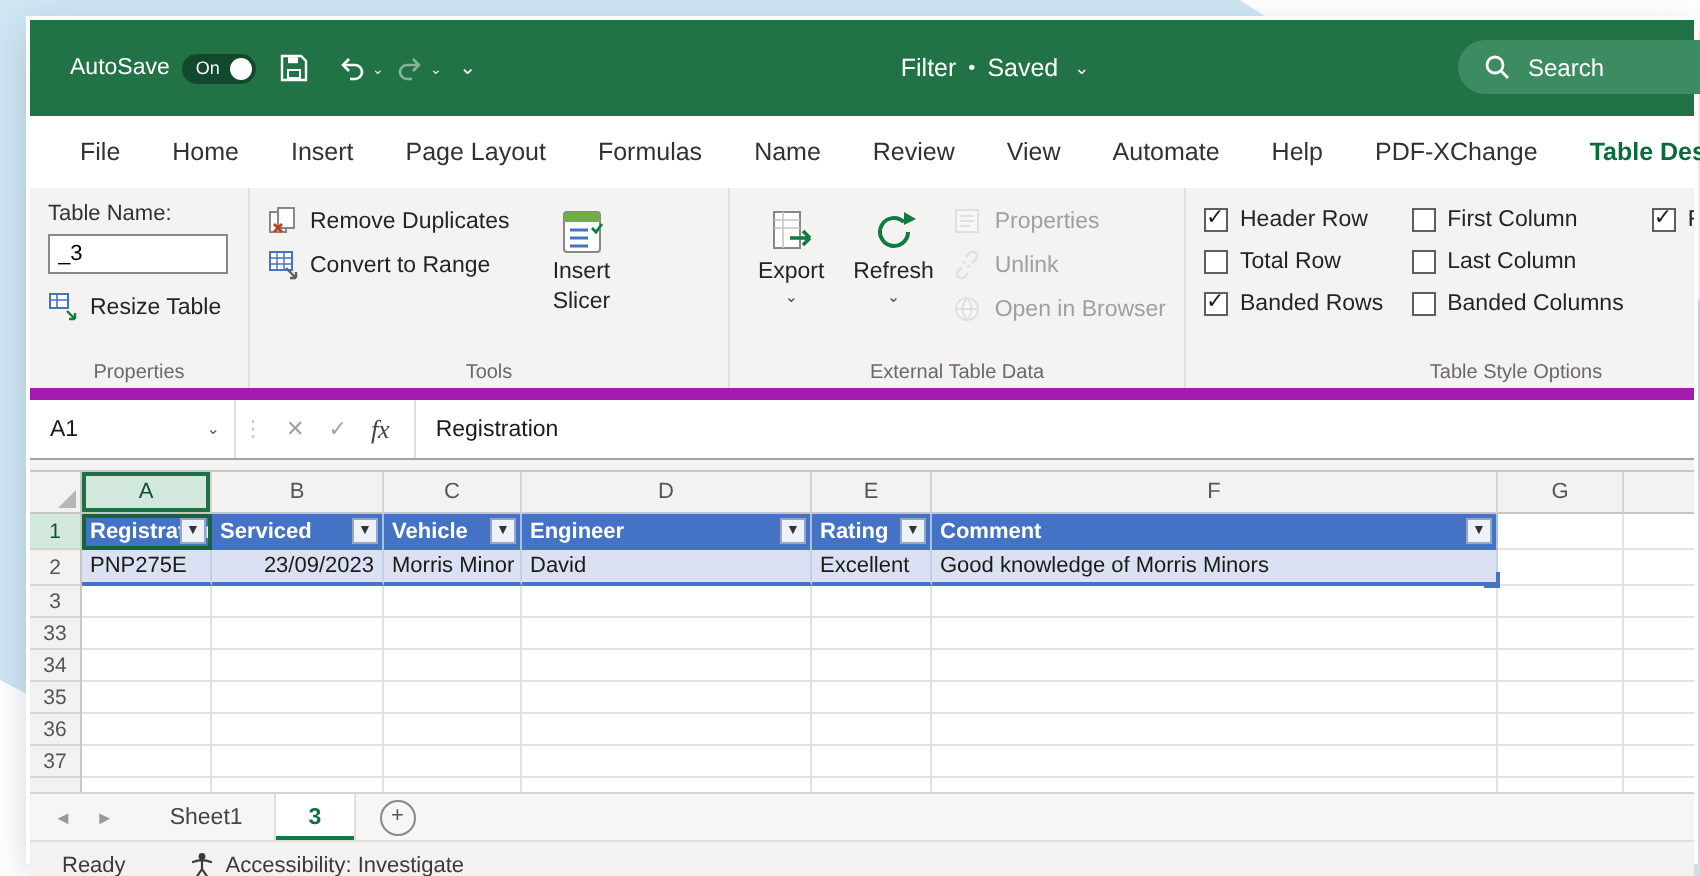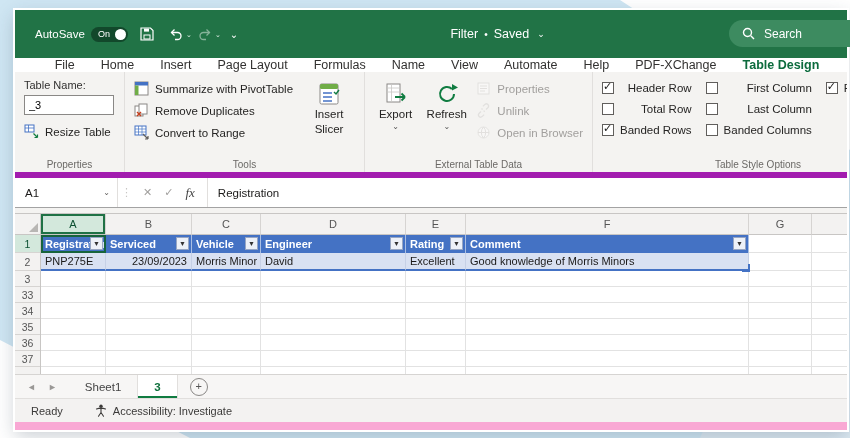--- a/index.html
+++ b/index.html
@@ -19,42 +19,42 @@
   .qa .mini{font-size:7px;position:absolute;right:-6px;top:8px;color:#e6f2ea;}
   .qa.dim svg{opacity:.45;}
   .doc-title{position:absolute;left:58%;transform:translateX(-50%);display:flex;align-items:center;
     gap:6px;font-size:12.5px;white-space:nowrap;}
   .doc-title .dot{font-size:10px;}
   .doc-title .chev{font-size:9px;margin-left:2px;}
   .search{position:absolute;right:-16px;top:10px;width:134px;height:27px;background:#3d8b60;
     border-radius:14px;display:flex;align-items:center;gap:9px;padding-left:13px;font-size:12px;
     color:#fff;box-sizing:border-box;cursor:pointer;}
   
-  .tabs-row{height:14px;background:#fff;display:flex;align-items:center;padding-left:12px;white-space:nowrap;justify-content:center;}
+  .tabs-row{height:36px;background:#fff;display:flex;align-items:center;padding-left:12px;white-space:nowrap;}
   .rtab{padding:6px 13px 7px;font-size:12.5px;color:#323130;cursor:pointer;}
   .rtab.active{color:#0c6b3d;font-weight:700;}
   
   .ribbon{height:100px;background:#f4f3f1;display:flex;border-bottom:6px solid #a21caf;overflow:hidden;}
   .rgroup{position:relative;border-right:1px solid #e1dfdd;padding:7px 9px 16px;box-sizing:border-box;flex:none;}
   .rgroup-label{position:absolute;bottom:2px;left:0;right:0;text-align:center;font-size:10px;color:#6b6966;}
   .tn-label{font-size:11px;color:#323130;margin-bottom:4px;}
   .tn-input{width:80px;height:18px;border:1px solid #8a8886;font-size:11px;padding:0 4px;
     font-family:inherit;background:#fff;}
   .srow{display:flex;gap:6px;align-items:center;font-size:11.5px;color:#252423;white-space:nowrap;cursor:pointer;}
   .stack{display:flex;flex-direction:column;gap:7px;padding-top:2px;}
   .toolsflex{display:flex;gap:10px;}
   .bigbtn{width:52px;display:flex;flex-direction:column;align-items:center;font-size:11.5px;
     color:#252423;line-height:1.3;padding-top:2px;text-align:center;cursor:pointer;}
   .bigbtn .chev2{font-size:8px;color:#555;}
   .extflex{display:flex;gap:8px;}
   .dim{color:#a19f9d !important;}
   .dim svg{opacity:.4;}
   .opts{display:flex;gap:14px;padding-top:3px;}
   .optcol{display:flex;flex-direction:column;gap:9px;}
-  .chk{display:flex;gap:6px;align-items:center;font-size:11.5px;color:#252423;white-space:nowrap;cursor:pointer;justify-content:space-between;}
+  .chk{display:flex;gap:6px;align-items:center;font-size:11.5px;color:#252423;white-space:nowrap;cursor:pointer;}
   .box{width:12px;height:12px;border:1px solid #605e5c;background:#fff;position:relative;flex:none;box-sizing:border-box;}
   .chk.checked .box::after{content:"✓";position:absolute;top:-3px;left:0px;font-size:11px;color:#1b1a19;}
   
   .fbar{height:30px;background:#fff;display:flex;align-items:stretch;border-bottom:1px solid #a3a3a3;box-sizing:border-box;}
   .namebox{width:92px;border-right:1px solid #e1dfdd;display:flex;align-items:center;padding-left:10px;
     font-size:11.5px;color:#1b1a19;position:relative;flex:none;}
   .namebox .nchev{position:absolute;right:7px;font-size:8px;color:#605e5c;}
   .dots{display:flex;align-items:center;color:#c8c6c4;font-size:11px;padding:0 3px;flex:none;}
   .fbtns{display:flex;align-items:center;gap:12px;padding:0 12px 0 8px;border-right:1px solid #e1dfdd;flex:none;}
   .fbtns .gly{color:#a19f9d;font-size:11px;cursor:pointer;}
@@ -182,20 +182,21 @@
     </div>
   </div>
 
   <div class="tabs-row">
     <span class="rtab">File</span>
     <span class="rtab">Home</span>
     <span class="rtab">Insert</span>
     <span class="rtab">Page Layout</span>
     <span class="rtab">Formulas</span>
     <span class="rtab">Name</span>
+    <span class="rtab">Review</span>
     <span class="rtab">View</span>
     <span class="rtab">Automate</span>
     <span class="rtab">Help</span>
     <span class="rtab">PDF-XChange</span>
     <span class="rtab active">Table Design</span>
   </div>
 
   <div class="ribbon">
 
     <div class="rgroup" style="width:110px;">
@@ -210,28 +211,20 @@
         <span>Resize Table</span>
       </div>
       <div class="rgroup-label">Properties</div>
     </div>
 
     <div class="rgroup" style="width:240px;">
       <div class="toolsflex">
         <div class="stack">
           <div class="srow">
             <svg width="15" height="15" viewBox="0 0 15 15">
-                <rect x="1" y="1" width="13" height="13" fill="#fff" stroke="#8a8886"></rect>
-                <rect x="1" y="1" width="13" height="3.5" fill="#4472C4"></rect>
-                <rect x="1" y="4.5" width="3.5" height="9.5" fill="#70ad47"></rect>
-              </svg>
-            <span>Summarize with PivotTable</span>
-          </div>
-          <div class="srow">
-            <svg width="15" height="15" viewBox="0 0 15 15">
                 <rect x="1" y="3" width="8" height="10" fill="#fff" stroke="#8a8886"></rect>
                 <rect x="5" y="1" width="8" height="10" fill="#fff" stroke="#8a8886"></rect>
                 <path d="M3 9l4 4M7 9l-4 4" stroke="#c43e1c" stroke-width="1.4"></path>
               </svg>
             <span>Remove Duplicates</span>
           </div>
           <div class="srow">
             <svg width="15" height="15" viewBox="0 0 15 15">
                 <rect x="1" y="1" width="11" height="9" fill="#fff" stroke="#4472C4"></rect>
                 <path d="M1 4h11M1 7h11M4.5 1v9M8 1v9" stroke="#4472C4" stroke-width=".7"></path>

